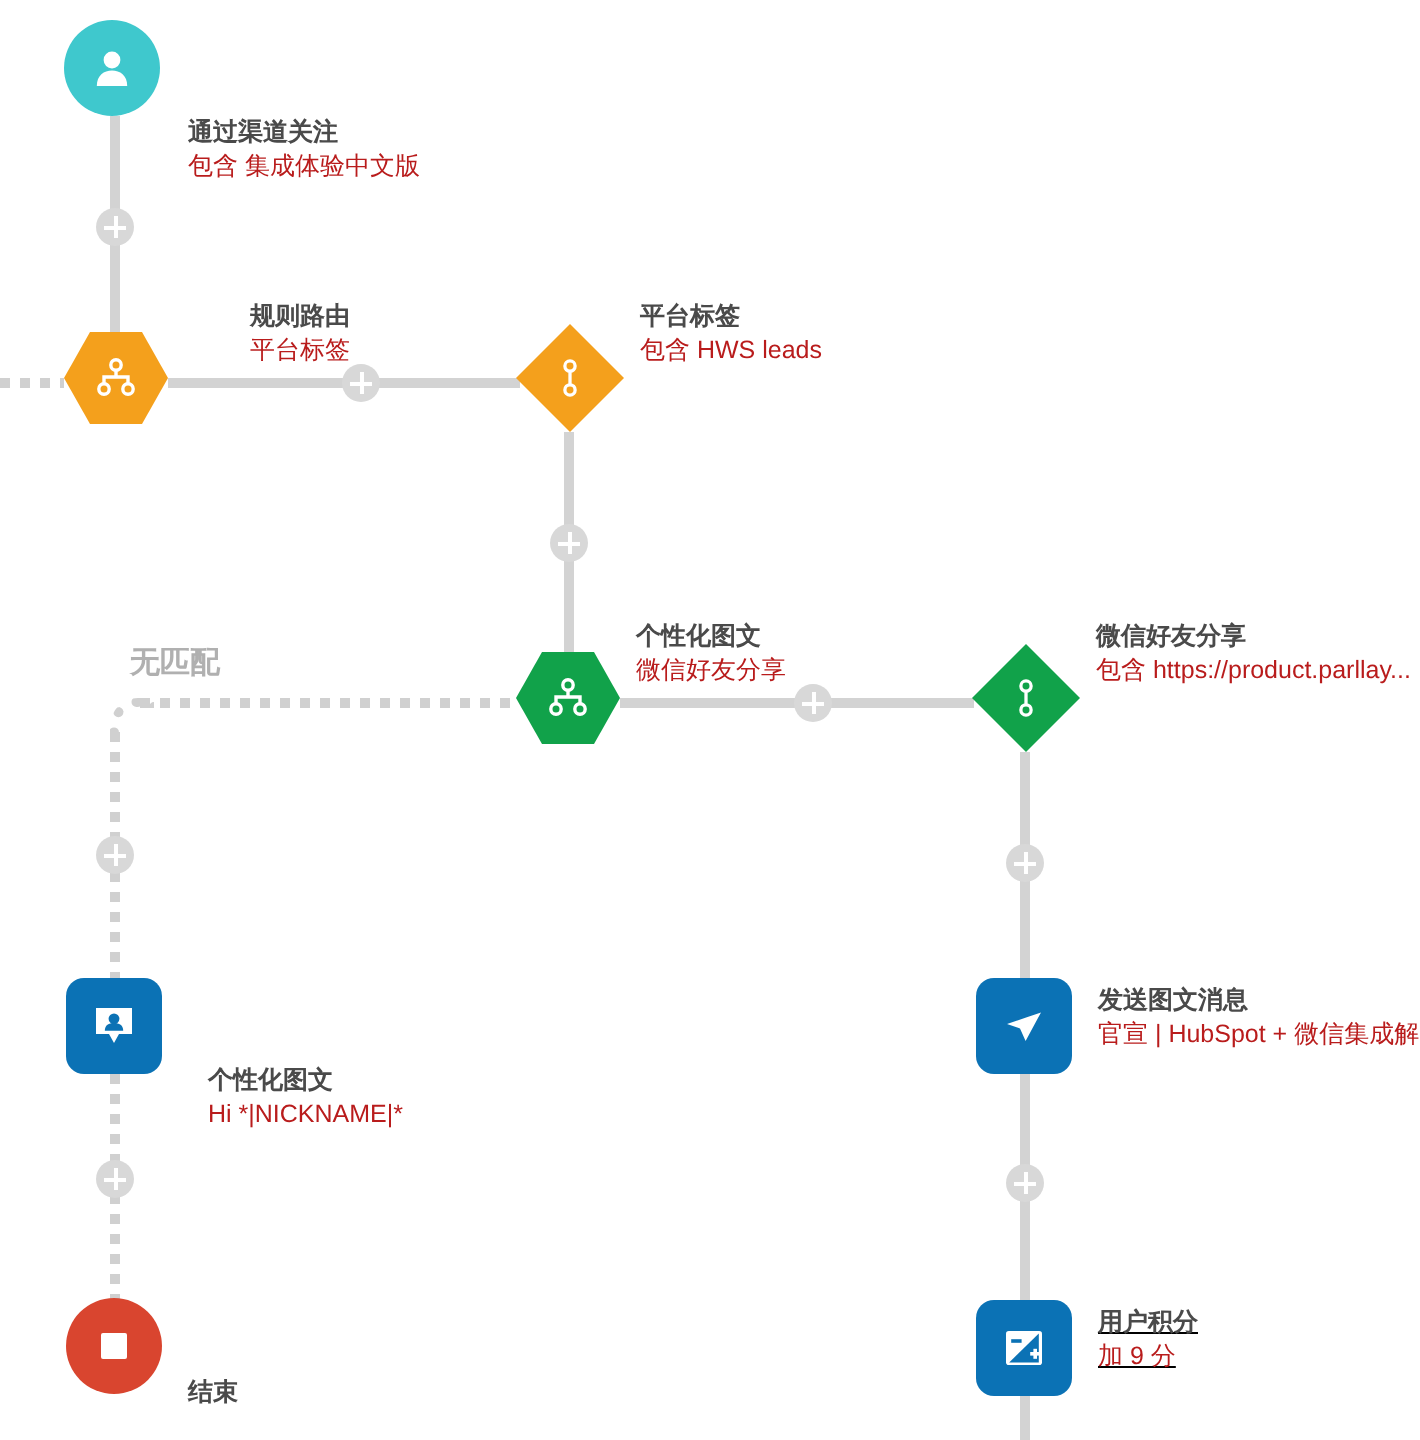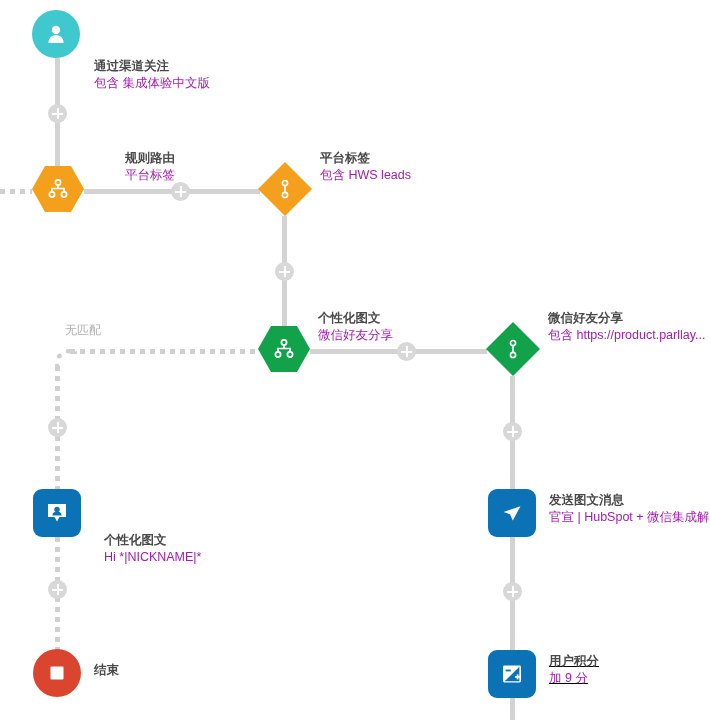--- a/index.html
+++ b/index.html
@@ -96,28 +96,29 @@
     white-space: nowrap;
   }
   .label .title {
     font-size: 12.5px;
     font-weight: bold;
     color: #4a4a4a;
     line-height: 17px;
   }
   .label .sub {
     font-size: 12.5px;
-    color: #a21caf;
+    color: #b91c1c;
     line-height: 17px;
   }
   .branch-label {
     position: absolute;
-    font-size: 12px;
+    font-size: 15px;
     color: #b0b0b0;
     white-space: nowrap;
+    font-weight: bold;
   }
   svg { display: block; }
 </style>
 </head>
 <body>
 
 <div id="canvas">
 
   <div class="line-v" style="left:55px; top:58px; height:110px;"></div>
 
@@ -251,21 +252,21 @@
     <div class="sub">官宣 | HubSpot + 微信集成解...</div>
   </div>
 
   <div class="node shape-circle" style="left:33px; top:649px; background:#d9452f;">
     <span>
       <svg width="22" height="22" viewBox="0 0 22 22">
         <rect x="4.5" y="4.5" width="13" height="13" rx="1" fill="#ffffff"></rect>
       </svg>
     </span>
   </div>
-  <div class="label" style="left:94px; top:662px;">
+  <div class="label" style="left:94px; top:688px;">
     <div class="title">结束</div>
   </div>
 
   <div class="node shape-rounded" style="left:488px; top:650px; background:#0b72b5;">
     <span>
       <svg width="26" height="26" viewBox="0 0 26 26">
         <rect x="4" y="4.5" width="18" height="17" rx="1.4" fill="#ffffff"></rect>
         <path d="M5.6 20.2 L20.4 5.8 L20.4 20.2 Z" fill="#0b72b5"></path>
         <rect x="6.6" y="8.6" width="5.2" height="1.8" fill="#0b72b5"></rect>
         <rect x="16.1" y="15.0" width="5.0" height="1.8" fill="#ffffff"></rect>

